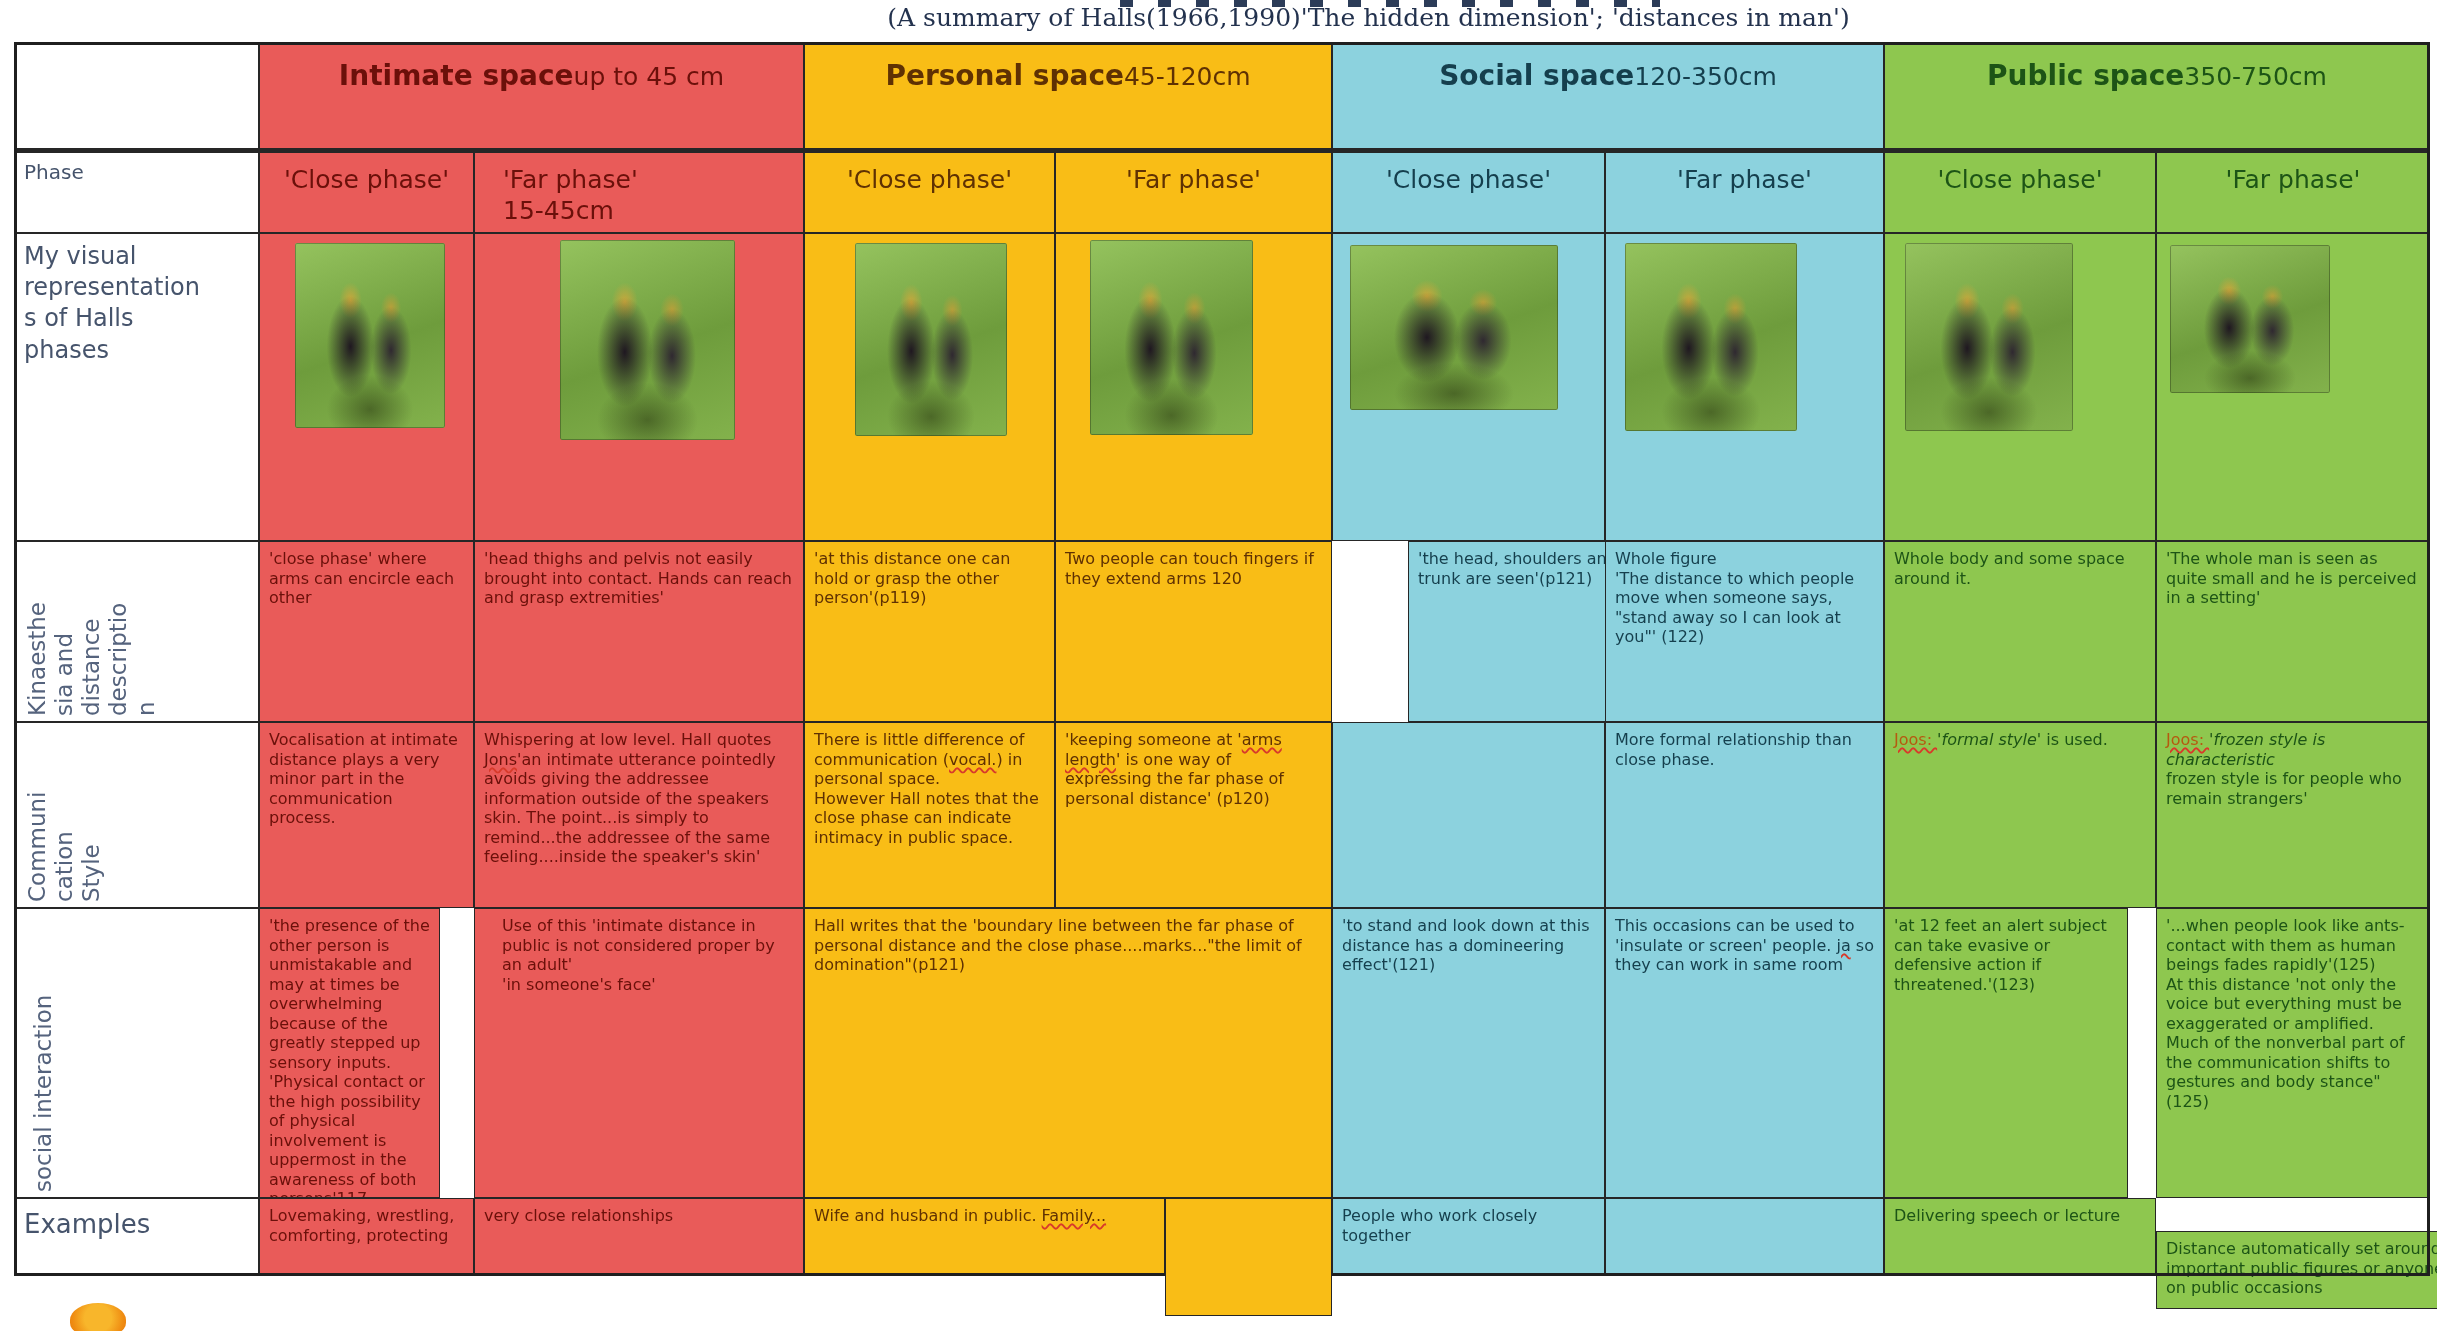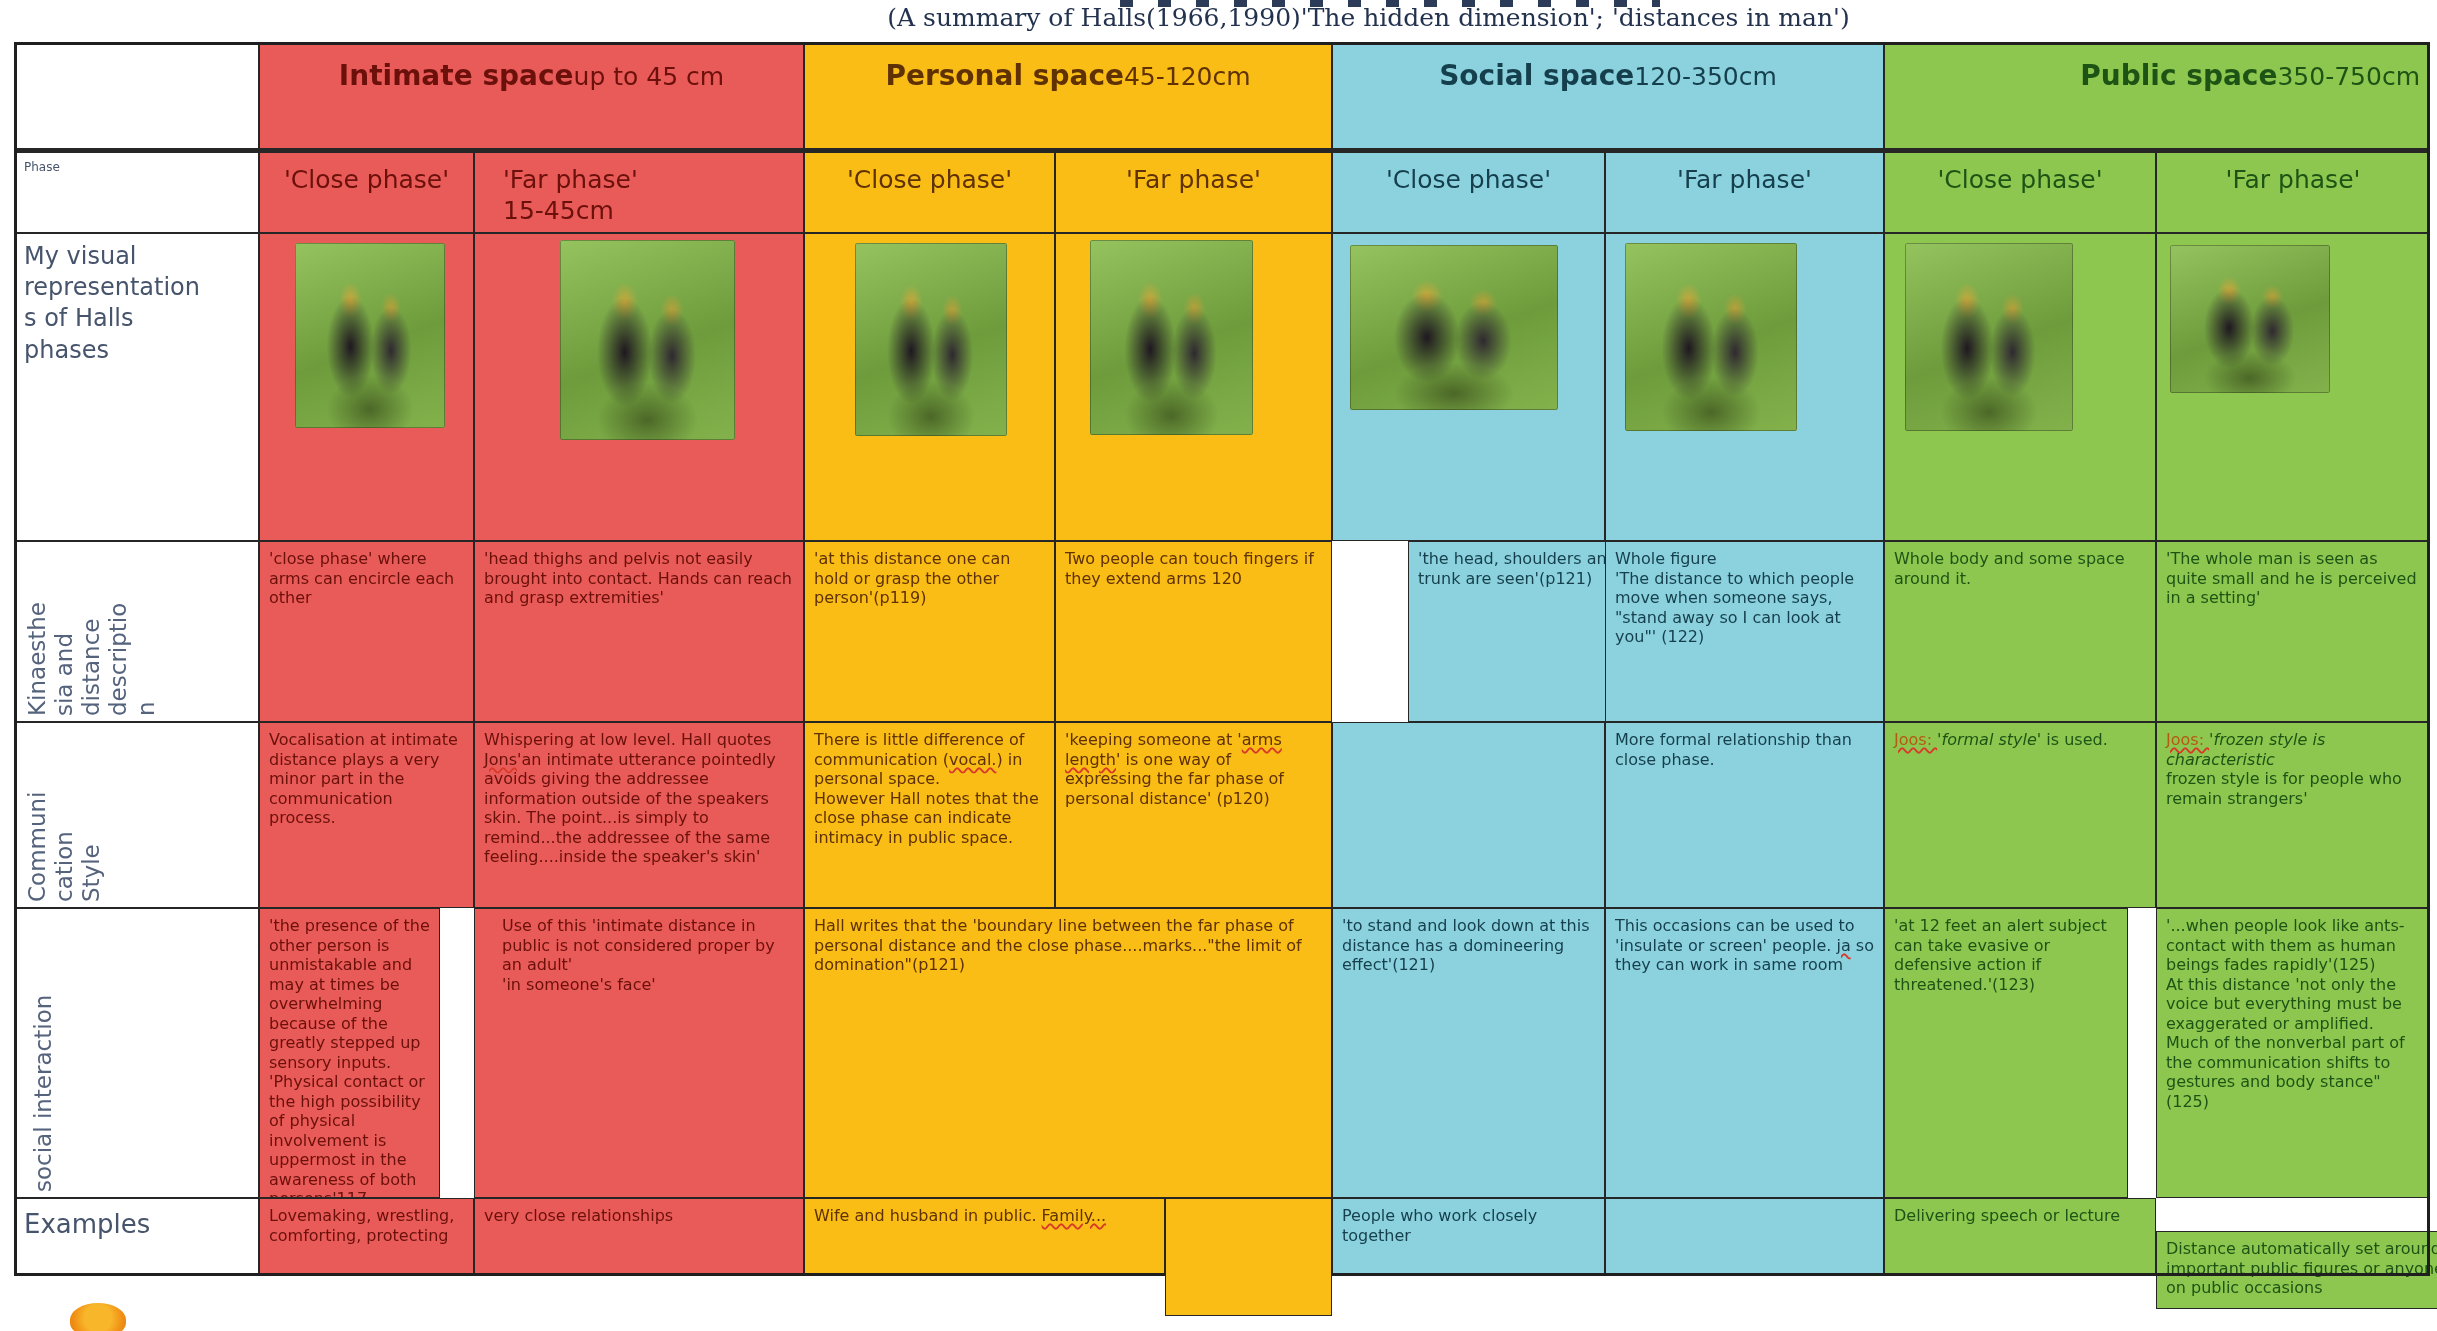--- a/index.html
+++ b/index.html
@@ -12,21 +12,21 @@
   
   .c-intimate{background:var(--intimate-bg);color:var(--intimate-fg);}
   .c-personal{background:var(--personal-bg);color:var(--personal-fg);}
   .c-social  {background:var(--social-bg);  color:var(--social-fg);}
   .c-public  {background:var(--public-bg);  color:var(--public-fg);}
   .space-head{text-align:center;padding-top:14px;font-size:28px;line-height:1.35;border-bottom:4px solid #262626;}
   .space-head .t{font-weight:bold;}
   .space-head .r{font-size:25px;}
   .phase-cell{font-size:25px;text-align:center;padding-top:12px;}
   .phase-left{text-align:left;padding-left:28px;}
-  .lbl-phase{font-size:12px;}
+  .lbl-phase{font-size:20px;}
   .lbl-visual{font-size:24px;line-height:1.3;}
   .lbl-examples{font-size:26px;padding-top:10px;}
   .rot{position:absolute;transform-origin:0 0;transform:rotate(-90deg);
        font-size:23px;line-height:1.18;color:#55637d;white-space:pre-line;z-index:3;}
   .title-line{position:absolute;top:3px;left:0;width:2437px;padding-left:300px;box-sizing:border-box;
       text-align:center;font-family:"DejaVu Serif",serif;font-size:25px;color:#23324e;}
   .title-frag{position:absolute;top:0;left:1120px;width:540px;height:7px;
       background:repeating-linear-gradient(90deg,#2c3c58 0 13px,transparent 13px 38px);}
   .photo{position:absolute;border-radius:2px;box-shadow:inset 0 0 0 1px rgba(0,0,0,.28);background:
      radial-gradient(40% 26% at 50% 90%, rgba(30,40,10,.5), transparent 72%),
@@ -48,21 +48,21 @@
 <div id="page">
 
   <div class="title-frag"></div>
 
   <div class="title-line">(A summary of Halls(1966,1990)'The hidden dimension'; 'distances in man')</div>
 
   <div class="cell lbl" style="left:14px;top:42px;width:245px;height:110px;border-bottom-width:4px;"></div>
   <div class="cell c-intimate space-head" style="left:259px;top:42px;width:545px;height:110px;"><span class="t">Intimate space</span><span class="r">up to 45 cm</span></div>
   <div class="cell c-personal space-head" style="left:804px;top:42px;width:528px;height:110px;"><span class="t">Personal space</span><span class="r">45-120cm</span></div>
   <div class="cell c-social space-head" style="left:1332px;top:42px;width:552px;height:110px;"><span class="t">Social space</span><span class="r">120-350cm</span></div>
-  <div class="cell c-public space-head" style="left:1884px;top:42px;width:546px;height:110px;text-align:right;"><span class="t">Public space</span><span class="r">350-750cm</span></div>
+  <div class="cell c-public space-head" style="left:1884px;top:42px;width:546px;height:110px;"><span class="t">Public space</span><span class="r">350-750cm</span></div>
 
   <div class="cell lbl lbl-phase" style="left:14px;top:152px;width:245px;height:81px;">Phase</div>
   <div class="cell c-intimate phase-cell" style="left:259px;top:152px;width:215px;height:81px;">'Close phase'</div>
   <div class="cell c-intimate phase-cell phase-left" style="left:474px;top:152px;width:330px;height:81px;">'Far phase'
 15-45cm</div>
   <div class="cell c-personal phase-cell" style="left:804px;top:152px;width:251px;height:81px;">'Close phase'</div>
   <div class="cell c-personal phase-cell" style="left:1055px;top:152px;width:277px;height:81px;">'Far phase'</div>
   <div class="cell c-social phase-cell" style="left:1332px;top:152px;width:273px;height:81px;">'Close phase'</div>
   <div class="cell c-social phase-cell" style="left:1605px;top:152px;width:279px;height:81px;">'Far phase'</div>
   <div class="cell c-public phase-cell" style="left:1884px;top:152px;width:272px;height:81px;">'Close phase'</div>

